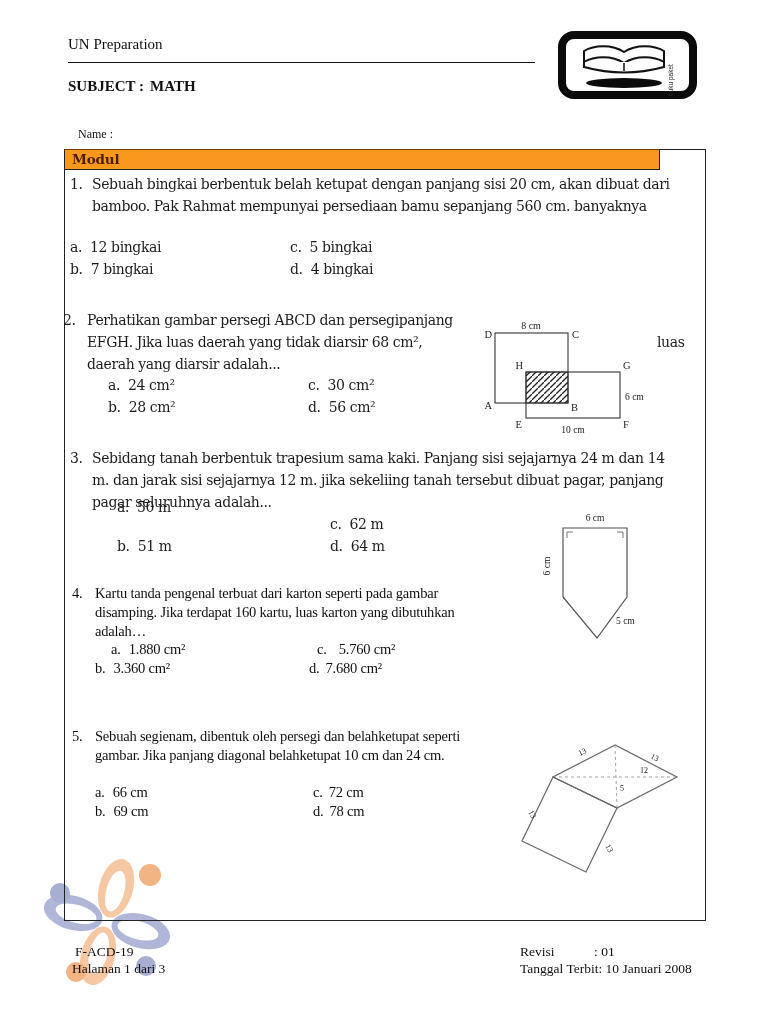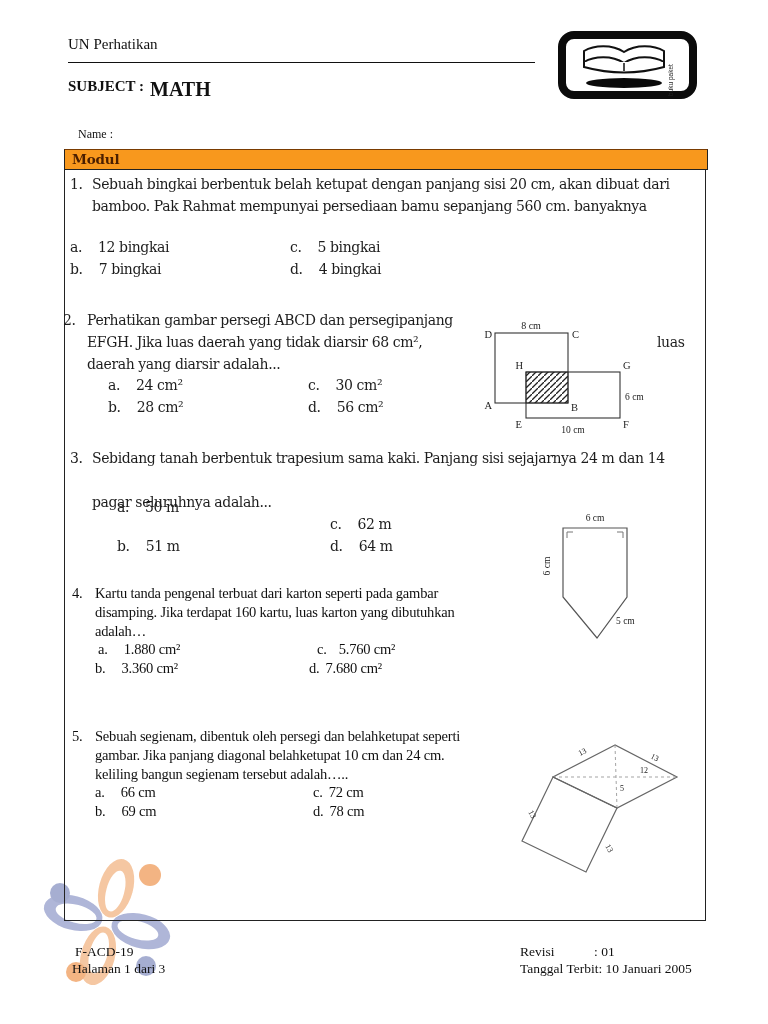--- a/index.html
+++ b/index.html
@@ -6,25 +6,25 @@
   .page{position:relative;width:768px;height:1024px;background:#ffffff;overflow:hidden;
         font-family:"Liberation Serif",serif;color:#111;}
   .abs{position:absolute;white-space:nowrap;}
   
   .f13{font-family:"DejaVu Serif",serif;font-size:14px;letter-spacing:-0.4px;color:#1d1d1d;}
   
   .f45{font-family:"Liberation Serif",serif;font-size:14.5px;letter-spacing:-0.2px;color:#101010;}
   .small{font-size:13.5px;}
   .bold{font-weight:bold;}
   .z0{z-index:0;} .z1{z-index:1;} .z2{z-index:2;}
-  .og{display:inline-block;margin-left:16px;}
+  .og{display:inline-block;margin-left:8px;}
   .rule{position:absolute;border-top:1.6px solid #111;}
   .qbox{position:absolute;left:64px;top:149px;width:642px;height:772px;
         border:1.6px solid #222;box-sizing:border-box;background:transparent;}
-  .modulbar{position:absolute;left:64px;top:149px;width:644px;height:21px;box-sizing:border-box;
+  .modulbar{position:absolute;left:64px;top:149px;width:596px;height:21px;box-sizing:border-box;
         background:#F8981D;border:1.6px solid #222;border-top-color:#7a3b00;}
   .modulbar span{display:block;padding:1px 0 0 7px;font-family:"DejaVu Serif",serif;
         font-size:13.5px;font-weight:bold;color:#4a1e00;letter-spacing:-0.2px;}
   .logo{position:absolute;left:558px;top:31px;width:139px;height:68px;box-sizing:border-box;
         border:8px solid #0b0b0b;border-radius:16px;background:#fff;}
   .vtext{position:absolute;left:108px;top:50px;transform:rotate(-90deg);
         transform-origin:left bottom;font-family:"Liberation Sans",sans-serif;
         font-size:6.5px;white-space:nowrap;color:#222;}
   svg text{font-family:"Liberation Serif",serif;fill:#222;}
 </style>
@@ -51,24 +51,24 @@
         <ellipse cx="77" cy="42" rx="17" ry="30" fill="#A9B0D5"></ellipse>
         <ellipse cx="77" cy="45" rx="9" ry="21" fill="#ffffff"></ellipse>
       </g>
       <circle cx="120" cy="30" r="11" fill="#F2AE79"></circle>
       <circle cx="30" cy="48" r="10" fill="#9FA8CE"></circle>
       <circle cx="116" cy="121" r="10" fill="#9FA8CE"></circle>
       <circle cx="46" cy="127" r="10" fill="#F2AE79"></circle>
     </g>
   </svg>
 
-  <div class="abs z2" style="left:68px;top:36px;font-size:15px">UN Perhatikan</div>
+  <div class="abs z2" style="left:68px;top:36px;font-size:15px">UN Preparation</div>
   <div class="rule z2" style="left:68px;top:62px;width:467px"></div>
   <div class="abs z2 bold" style="left:68px;top:78px;font-size:15px">SUBJECT :</div>
-  <div class="abs z2 bold" style="left:150px;top:78px;font-size:20px">MATH</div>
+  <div class="abs z2 bold" style="left:150px;top:78px;font-size:15px">MATH</div>
 
   <div class="logo z2">
     <svg style="position:absolute;left:8px;top:2px" width="100" height="48" viewBox="0 0 100 48">
       <path d="M50,11 C38,3 20,4 10,10 L10,21 C20,15 38,14 50,22 C62,14 80,15 90,21 L90,10 C80,4 62,3 50,11 Z" fill="#ffffff" stroke="#111" stroke-width="2"></path>
       <path d="M10,21 L10,26 Q50,37 90,26 L90,21" fill="#ffffff" stroke="#111" stroke-width="2"></path>
       <line x1="50" y1="22" x2="50" y2="30" stroke="#111" stroke-width="1.5"></line>
       <ellipse cx="50" cy="42" rx="38" ry="5" fill="#0a0a0a"></ellipse>
     </svg>
     <div class="vtext">buku paket</div>
   </div>
@@ -115,48 +115,48 @@
     <text x="45" y="53" font-size="10.5" text-anchor="end">H</text>
     <text x="145" y="53" font-size="10.5">G</text>
     <text x="44" y="112" font-size="10.5" text-anchor="end">E</text>
     <text x="145" y="112" font-size="10.5">F</text>
     <text x="147" y="84" font-size="9.5">6 cm</text>
     <text x="95" y="117" font-size="9.5" text-anchor="middle">10 cm</text>
   </svg>
 
   <div class="abs f13 z2" style="left:70px;top:450px">3.</div>
   <div class="abs f13 z2" style="left:92px;top:450px">Sebidang tanah berbentuk trapesium sama kaki. Panjang sisi sejajarnya 24 m dan 14</div>
+  <div class="abs f13 z2" style="left:92px;top:472px">m. dan jarak sisi sejajarnya 12 m. jika sekeliing tanah tersebut dibuat pagar, panjang</div>
   <div class="abs f13 z2" style="left:92px;top:494px">pagar seluruhnya adalah...</div>
   <div class="abs f13 z2" style="left:117px;top:499px"><span>a.</span><span class="og">50 m</span></div>
   <div class="abs f13 z2" style="left:330px;top:516px"><span>c.</span><span class="og">62 m</span></div>
   <div class="abs f13 z2" style="left:117px;top:538px"><span>b.</span><span class="og">51 m</span></div>
   <div class="abs f13 z2" style="left:330px;top:538px"><span>d.</span><span class="og">64 m</span></div>
 
   <svg class="abs z2" style="left:538px;top:510px" width="115" height="140" viewBox="0 0 115 140">
     <polygon points="25,18 89,18 89,87 59,128 25,87" fill="none" stroke="#555" stroke-width="1.2"></polygon>
     <polyline points="29,28 29,22 35,22" fill="none" stroke="#777" stroke-width="1"></polyline>
     <polyline points="79,22 85,22 85,28" fill="none" stroke="#777" stroke-width="1"></polyline>
     <text x="57" y="11" font-size="9.5" text-anchor="middle">6 cm</text>
     <text x="12" y="56" font-size="9.5" text-anchor="middle" transform="rotate(-90 12 56)">6 cm</text>
     <text x="78" y="114" font-size="9.5">5 cm</text>
   </svg>
 
   <div class="abs f45 z2" style="left:72px;top:585px">4.</div>
   <div class="abs f45 z2" style="left:95px;top:585px">Kartu tanda pengenal terbuat dari karton seperti pada gambar</div>
   <div class="abs f45 z2" style="left:95px;top:604px">disamping. Jika terdapat 160 kartu, luas karton yang dibutuhkan</div>
   <div class="abs f45 z2" style="left:95px;top:623px">adalah…</div>
-  <div class="abs f45 z2" style="left:98px;top:641px"><span>a.</span><span class="og">1.880 cm²</span></div>
+  <div class="abs f45 z2" style="left:111px;top:641px"><span>a.</span><span class="og">1.880 cm²</span></div>
   <div class="abs f45 z2" style="left:317px;top:641px"><span>c.</span><span class="og" style="margin-left:12px">5.760 cm²</span></div>
   <div class="abs f45 z2" style="left:95px;top:660px"><span>b.</span><span class="og">3.360 cm²</span></div>
   <div class="abs f45 z2" style="left:309px;top:660px"><span>d.</span><span class="og" style="margin-left:6px">7.680 cm²</span></div>
 
   <div class="abs f45 z2" style="left:72px;top:728px">5.</div>
   <div class="abs f45 z2" style="left:95px;top:728px">Sebuah segienam, dibentuk oleh persegi dan belahketupat seperti</div>
   <div class="abs f45 z2" style="left:95px;top:747px">gambar. Jika panjang diagonal belahketupat 10 cm dan 24 cm.</div>
-  <div class="abs f45 z2" style="left:95px;top:766px">keliling bangun segienam tersebut adalah…..</div>
   <div class="abs f45 z2" style="left:95px;top:784px"><span>a.</span><span class="og">66 cm</span></div>
   <div class="abs f45 z2" style="left:313px;top:784px"><span>c.</span><span class="og" style="margin-left:6px">72 cm</span></div>
   <div class="abs f45 z2" style="left:95px;top:803px"><span>b.</span><span class="og">69 cm</span></div>
   <div class="abs f45 z2" style="left:313px;top:803px"><span>d.</span><span class="og" style="margin-left:6px">78 cm</span></div>
 
   <svg class="abs z2" style="left:500px;top:728px" width="190" height="150" viewBox="0 0 190 150">
     <polygon points="115,17 53,49 117,80 177,49" fill="none" stroke="#666" stroke-width="1.2"></polygon>
     <line x1="115" y1="17" x2="117" y2="80" stroke="#999" stroke-width="0.9" stroke-dasharray="3,3"></line>
     <line x1="53" y1="49" x2="177" y2="49" stroke="#999" stroke-width="0.9" stroke-dasharray="3,3"></line>
     <polygon points="53,49 117,80 86,144 22,113" fill="none" stroke="#666" stroke-width="1.2"></polygon>
@@ -165,15 +165,15 @@
     <text x="140" y="45" font-size="8" fill="#cccccc">12</text>
     <text x="120" y="63" font-size="8" fill="#cccccc">5</text>
     <text x="28" y="84" font-size="8" fill="#cccccc" transform="rotate(62 28 84)">13</text>
     <text x="105" y="118" font-size="8" fill="#cccccc" transform="rotate(62 105 118)">13</text>
   </svg>
 
   <div class="abs z2 small" style="left:75px;top:944px">F-ACD-19</div>
   <div class="abs z2 small" style="left:72px;top:961px">Halaman 1 dari 3</div>
   <div class="abs z2 small" style="left:520px;top:944px">Revisi</div>
   <div class="abs z2 small" style="left:594px;top:944px">: 01</div>
-  <div class="abs z2 small" style="left:520px;top:961px">Tanggal Terbit: 10 Januari 2005</div>
+  <div class="abs z2 small" style="left:520px;top:961px">Tanggal Terbit: 10 Januari 2008</div>
 
 </div>
 
 </body></html>

